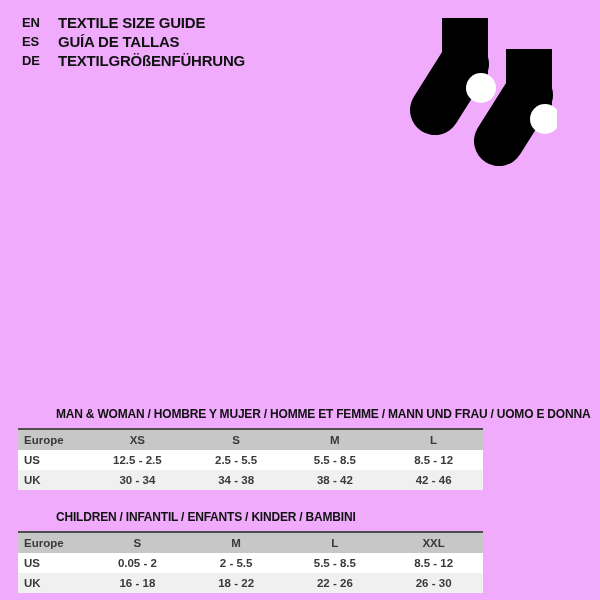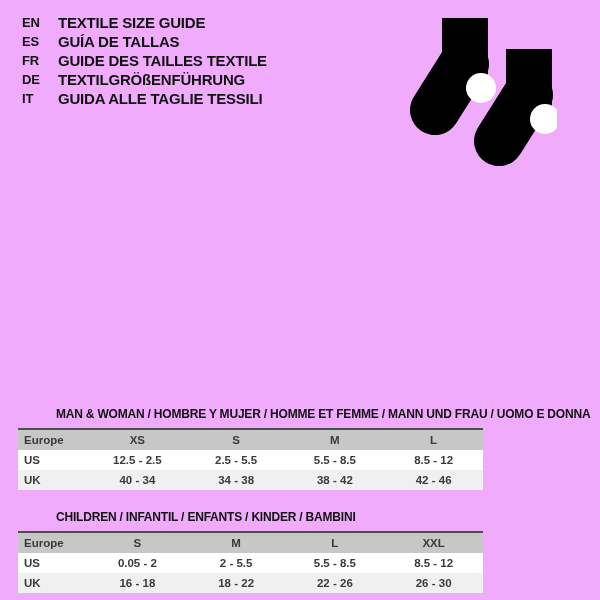--- a/index.html
+++ b/index.html
@@ -112,30 +112,22 @@
   <div class="lang-block">
     <div class="lang-row">
       <span class="lang-code">EN</span>
       <span class="lang-label">TEXTILE SIZE GUIDE</span>
     </div>
     <div class="lang-row">
       <span class="lang-code">ES</span>
       <span class="lang-label">GUÍA DE TALLAS</span>
     </div>
     <div class="lang-row">
-      <span class="lang-code">FR</span>
-      <span class="lang-label">GUIDE DES TAILLES TEXTILE</span>
-    </div>
-    <div class="lang-row">
       <span class="lang-code">DE</span>
       <span class="lang-label">TEXTILGRÖßENFÜHRUNG</span>
-    </div>
-    <div class="lang-row">
-      <span class="lang-code">IT</span>
-      <span class="lang-label">GUIDA ALLE TAGLIE TESSILI</span>
     </div>
   </div>
 
 
   <div class="socks-icon">
     <svg viewBox="0 0 150 160" width="150" height="160" xmlns="http://www.w3.org/2000/svg">
 
       <g>
         <rect x="35" y="0" width="46" height="58" fill="#000000"></rect>
         <line x1="57" y1="46" x2="28" y2="92" stroke="#000000" stroke-width="50" stroke-linecap="round"></line>
@@ -172,21 +164,21 @@
       <tbody>
         <tr class="row-us">
           <td>US</td>
           <td>12.5 - 2.5</td>
           <td>2.5 - 5.5</td>
           <td>5.5 - 8.5</td>
           <td>8.5 - 12</td>
         </tr>
         <tr class="row-uk">
           <td>UK</td>
-          <td>40 - 34</td>
+          <td>30 - 34</td>
           <td>34 - 38</td>
           <td>38 - 42</td>
           <td>42 - 46</td>
         </tr>
       </tbody>
     </table>
   </section>
 
   <section class="size-table-section table-children">
     <div class="table-title">CHILDREN / INFANTIL / ENFANTS / KINDER / BAMBINI</div>

